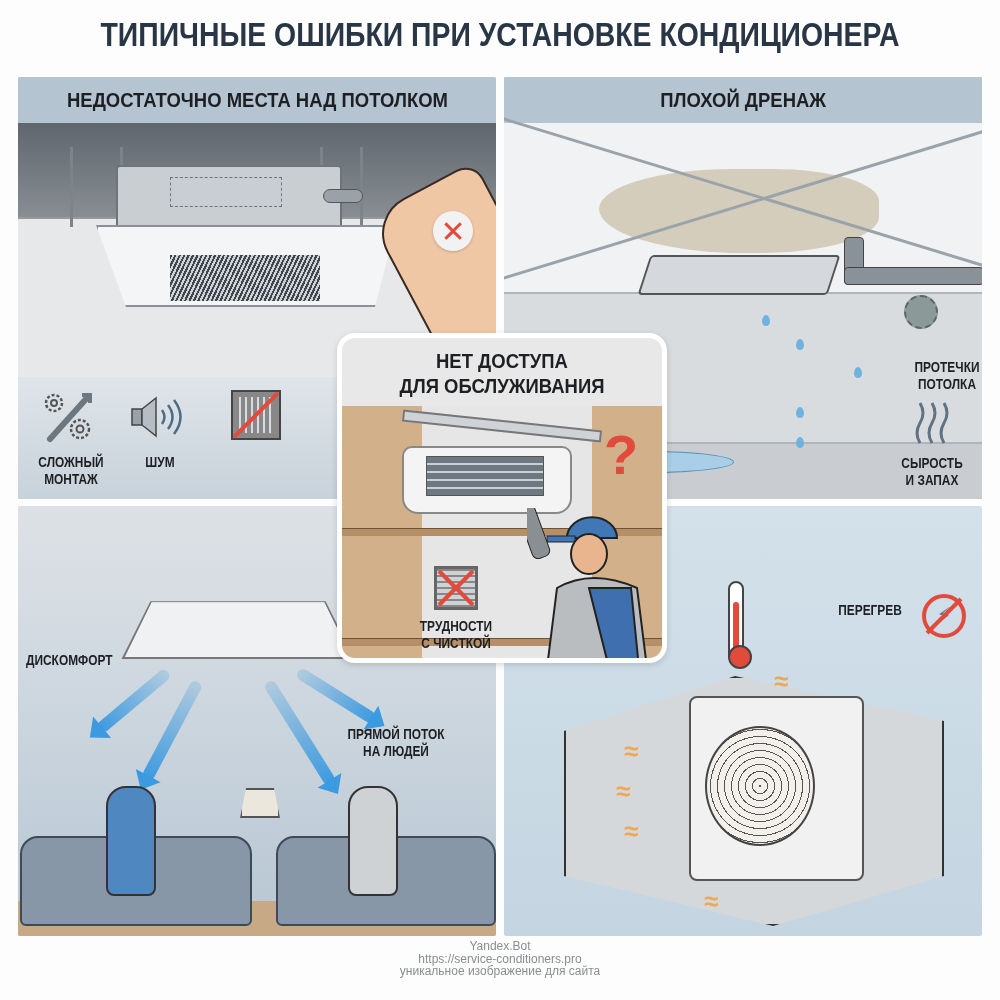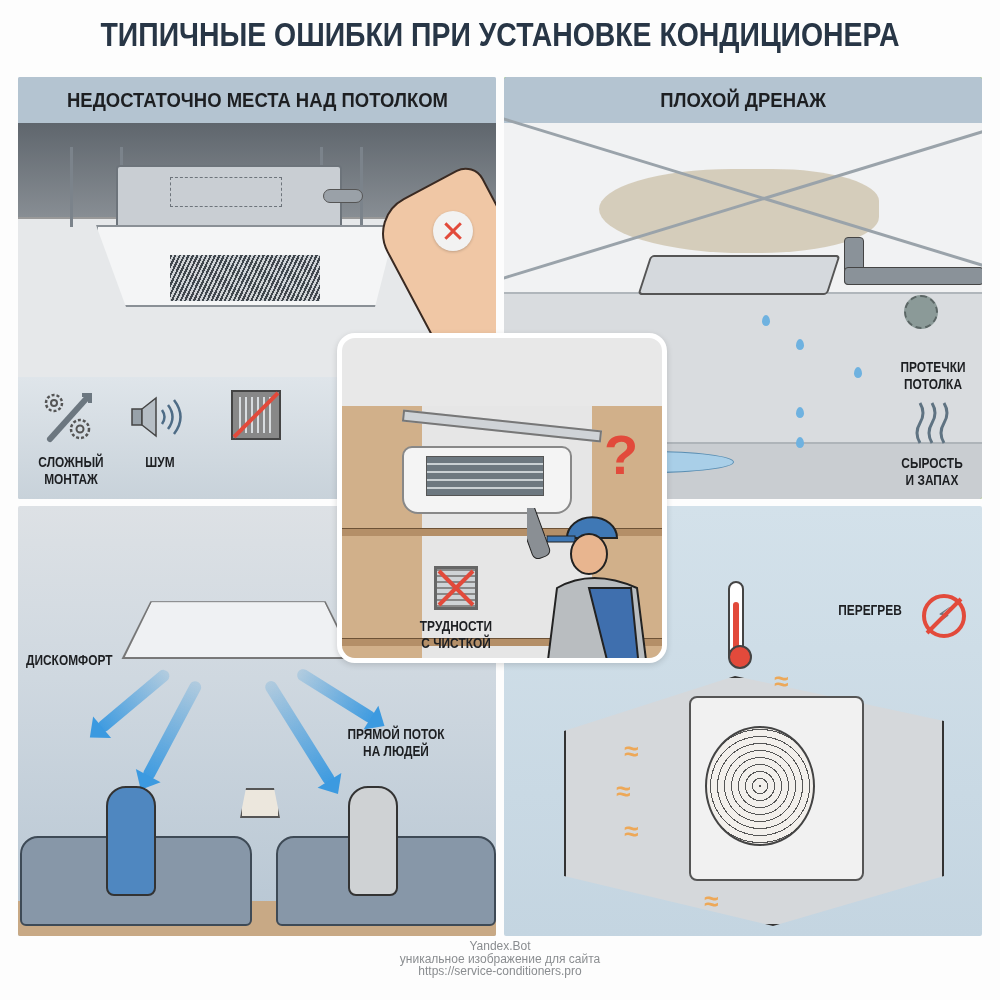--- a/index.html
+++ b/index.html
@@ -175,21 +175,21 @@
   <div class="tray"></div>
   <div class="vpipe"></div>
   <div class="dpipe"></div>
   <div class="drop" style="left:258px;top:238px"></div>
   <div class="drop" style="left:292px;top:262px"></div>
   <div class="drop" style="left:292px;top:330px"></div>
   <div class="drop" style="left:350px;top:290px"></div>
   <div class="drop" style="left:292px;top:360px"></div>
   <div class="puddle"></div>
   <div class="virus"></div>
-  <div class="lbl" style="left:384px;top:282px;width:90px">
+  <div class="lbl" style="left:398px;top:282px;width:90px">
     <span>ПРОТЕЧКИ</span>
       <span>ПОТОЛКА</span>
   </div>
   <svg class="ic" style="left:408px;top:322px" width="40" height="46" viewBox="0 0 40 46">
     <path d="M8 44 q-6 -10 0 -20 q6 -10 0 -20" fill="none" stroke="#5f7382" stroke-width="3"></path>
     <path d="M20 44 q-6 -10 0 -20 q6 -10 0 -20" fill="none" stroke="#5f7382" stroke-width="3"></path>
     <path d="M32 44 q-6 -10 0 -20 q6 -10 0 -20" fill="none" stroke="#5f7382" stroke-width="3"></path>
   </svg>
   <div class="lbl" style="left:388px;top:378px;width:80px">
     <span>СЫРОСТЬ</span>
@@ -231,20 +231,24 @@
       <div class="fan"></div>
     </div>
   <div class="heat" style="left:120px;top:230px">≈</div>
   <div class="heat" style="left:112px;top:270px">≈</div>
   <div class="heat" style="left:120px;top:310px">≈</div>
   <div class="heat" style="left:270px;top:160px">≈</div>
   <div class="heat" style="left:200px;top:380px">≈</div>
 </div>
 
 <div class="center">
+  <div class="heading2" style="left:0;top:10px;width:320px">
+    <span>НЕТ ДОСТУПА</span>
+      <span>ДЛЯ ОБСЛУЖИВАНИЯ</span>
+  </div>
   <div class="shelf-bg"></div>
   <div class="wallgap"></div>
   <div class="shelf" style="top:190px"></div>
   <div class="shelf" style="top:300px"></div>
   <div class="lid"></div>
   <div class="ac">
       <div class="fins"></div>
     </div>
   <div class="qmark">?</div>
   <svg class="worker" viewBox="0 0 130 160">
@@ -262,15 +266,15 @@
     </svg>
   </div>
   <div class="lbl" style="left:62px;top:280px;width:104px">
     <span>ТРУДНОСТИ</span>
       <span>С ЧИСТКОЙ</span>
   </div>
 </div>
 
 <div class="footer">
   <div>Yandex.Bot</div>
+  <div>https://service-conditioners.pro</div>
   <div>уникальное изображение для сайта</div>
-  <div>https://service-conditioners.pro</div>
 </div>
 
 </body></html>

